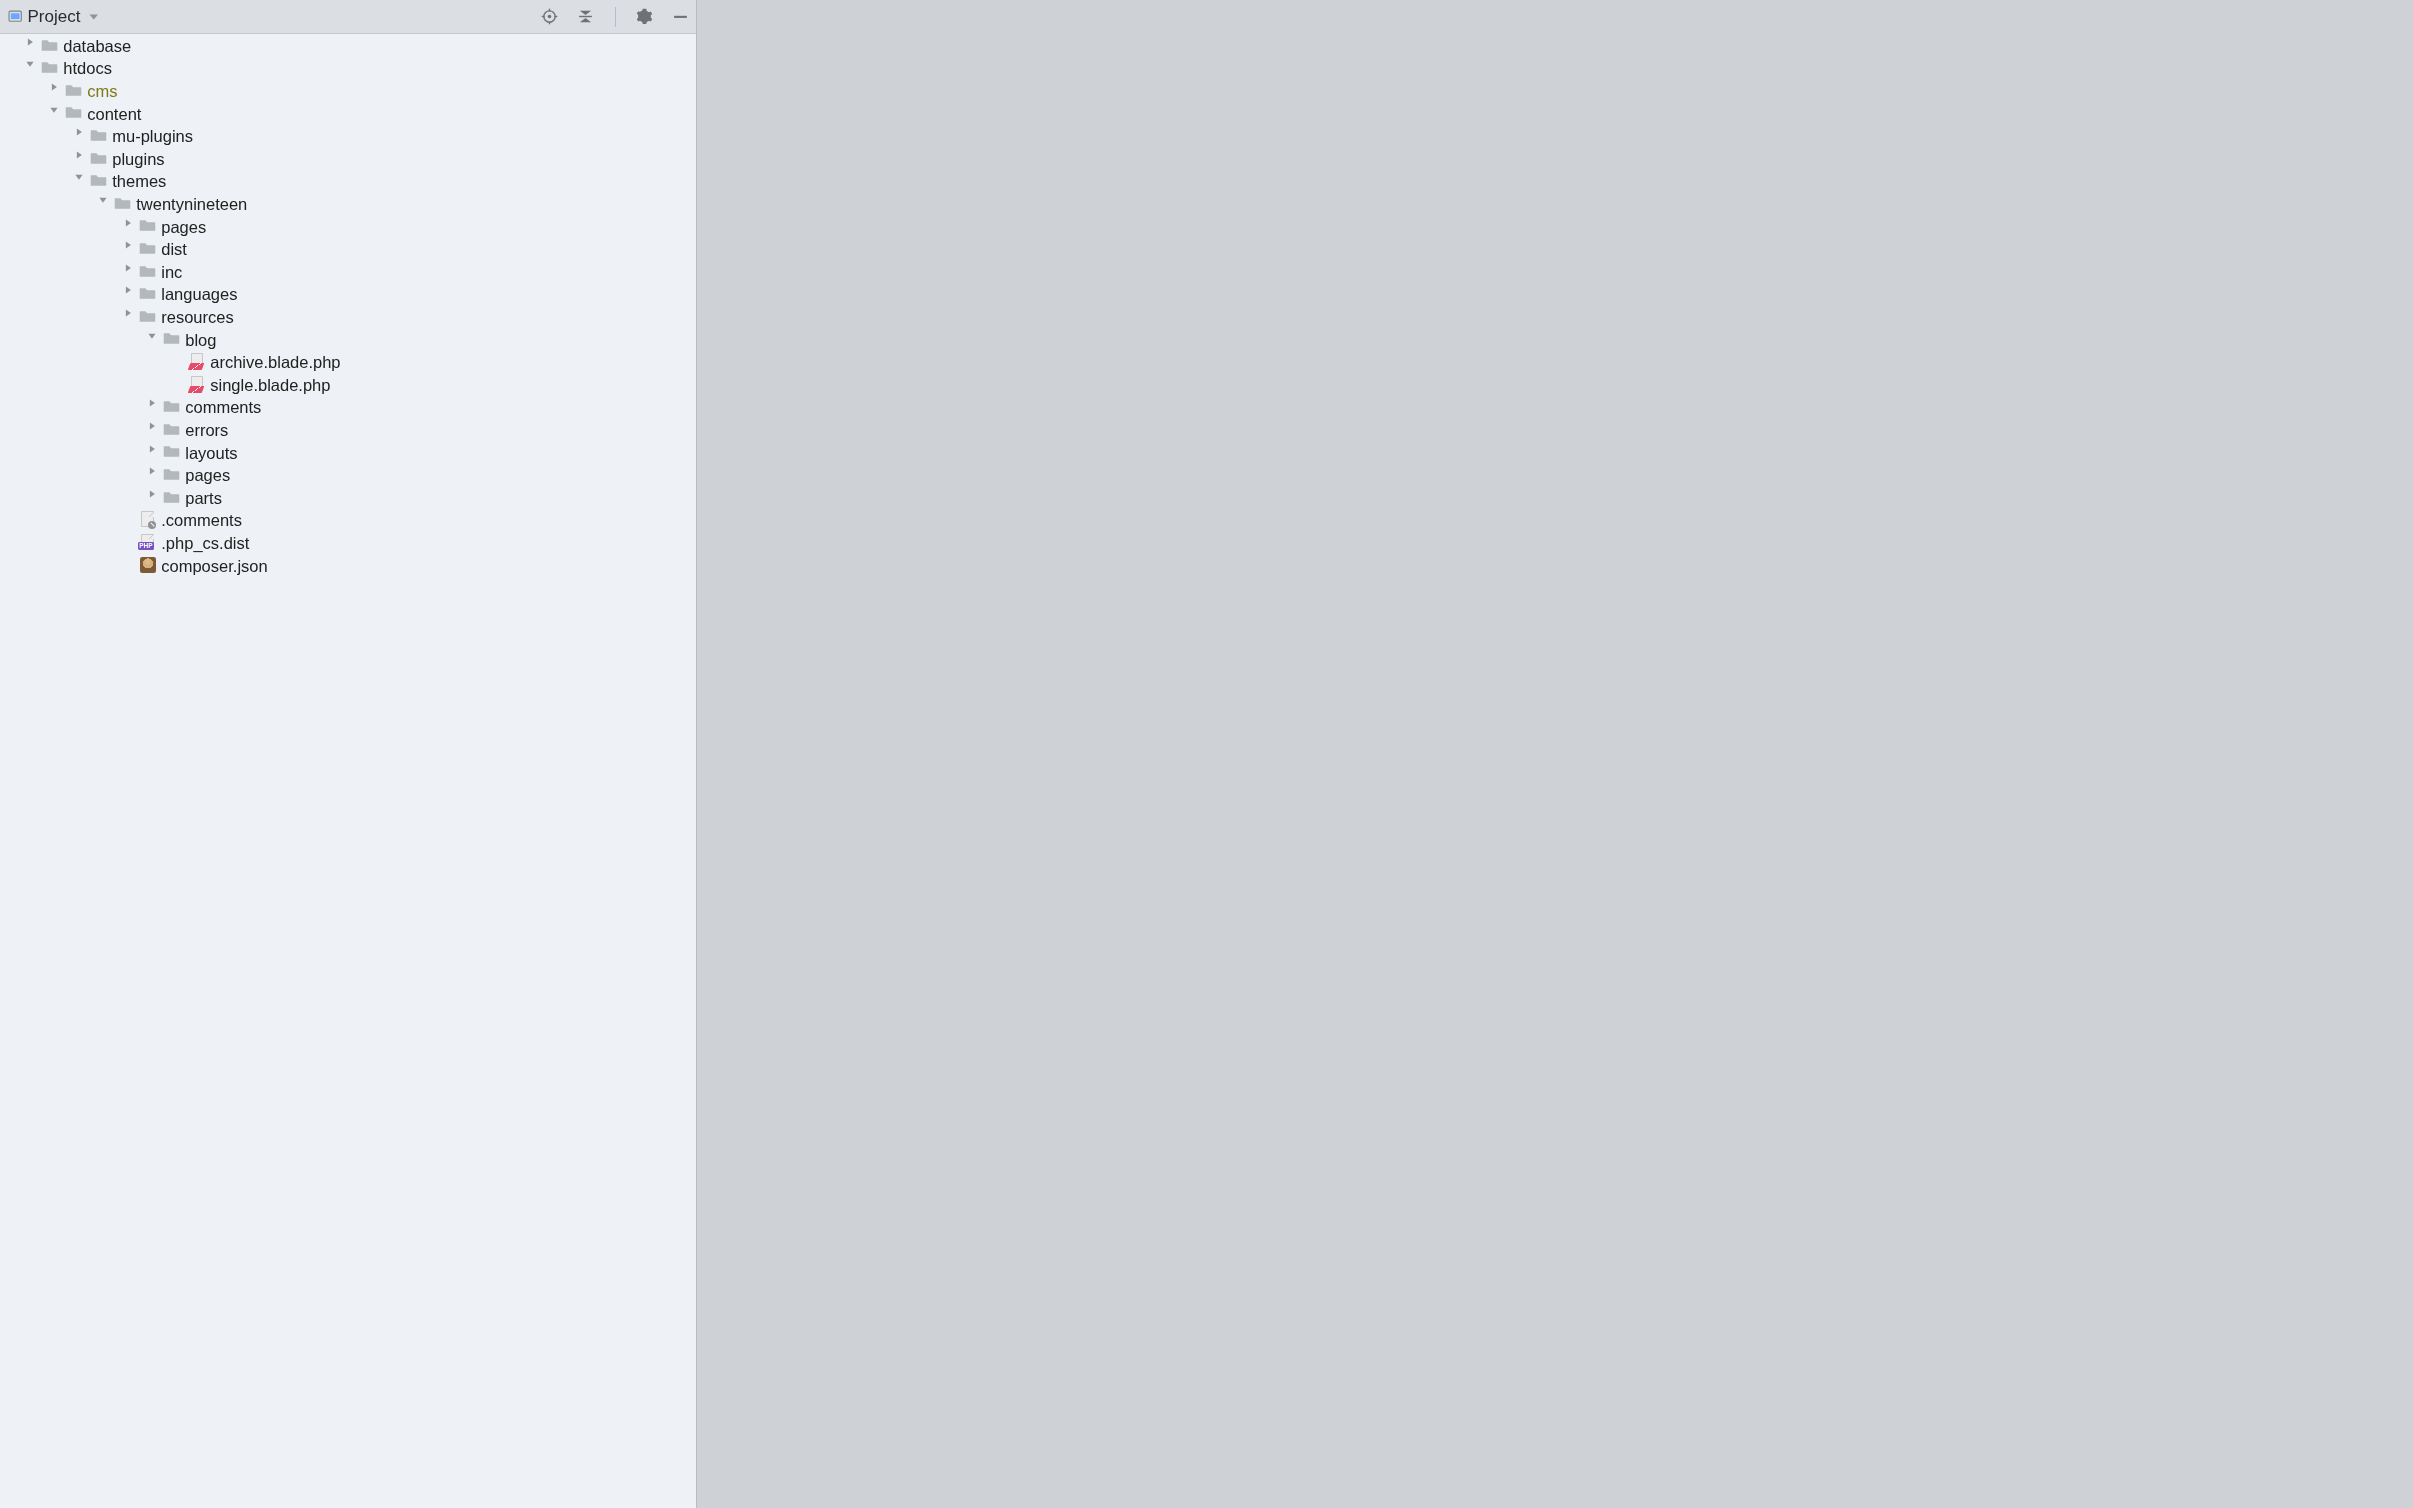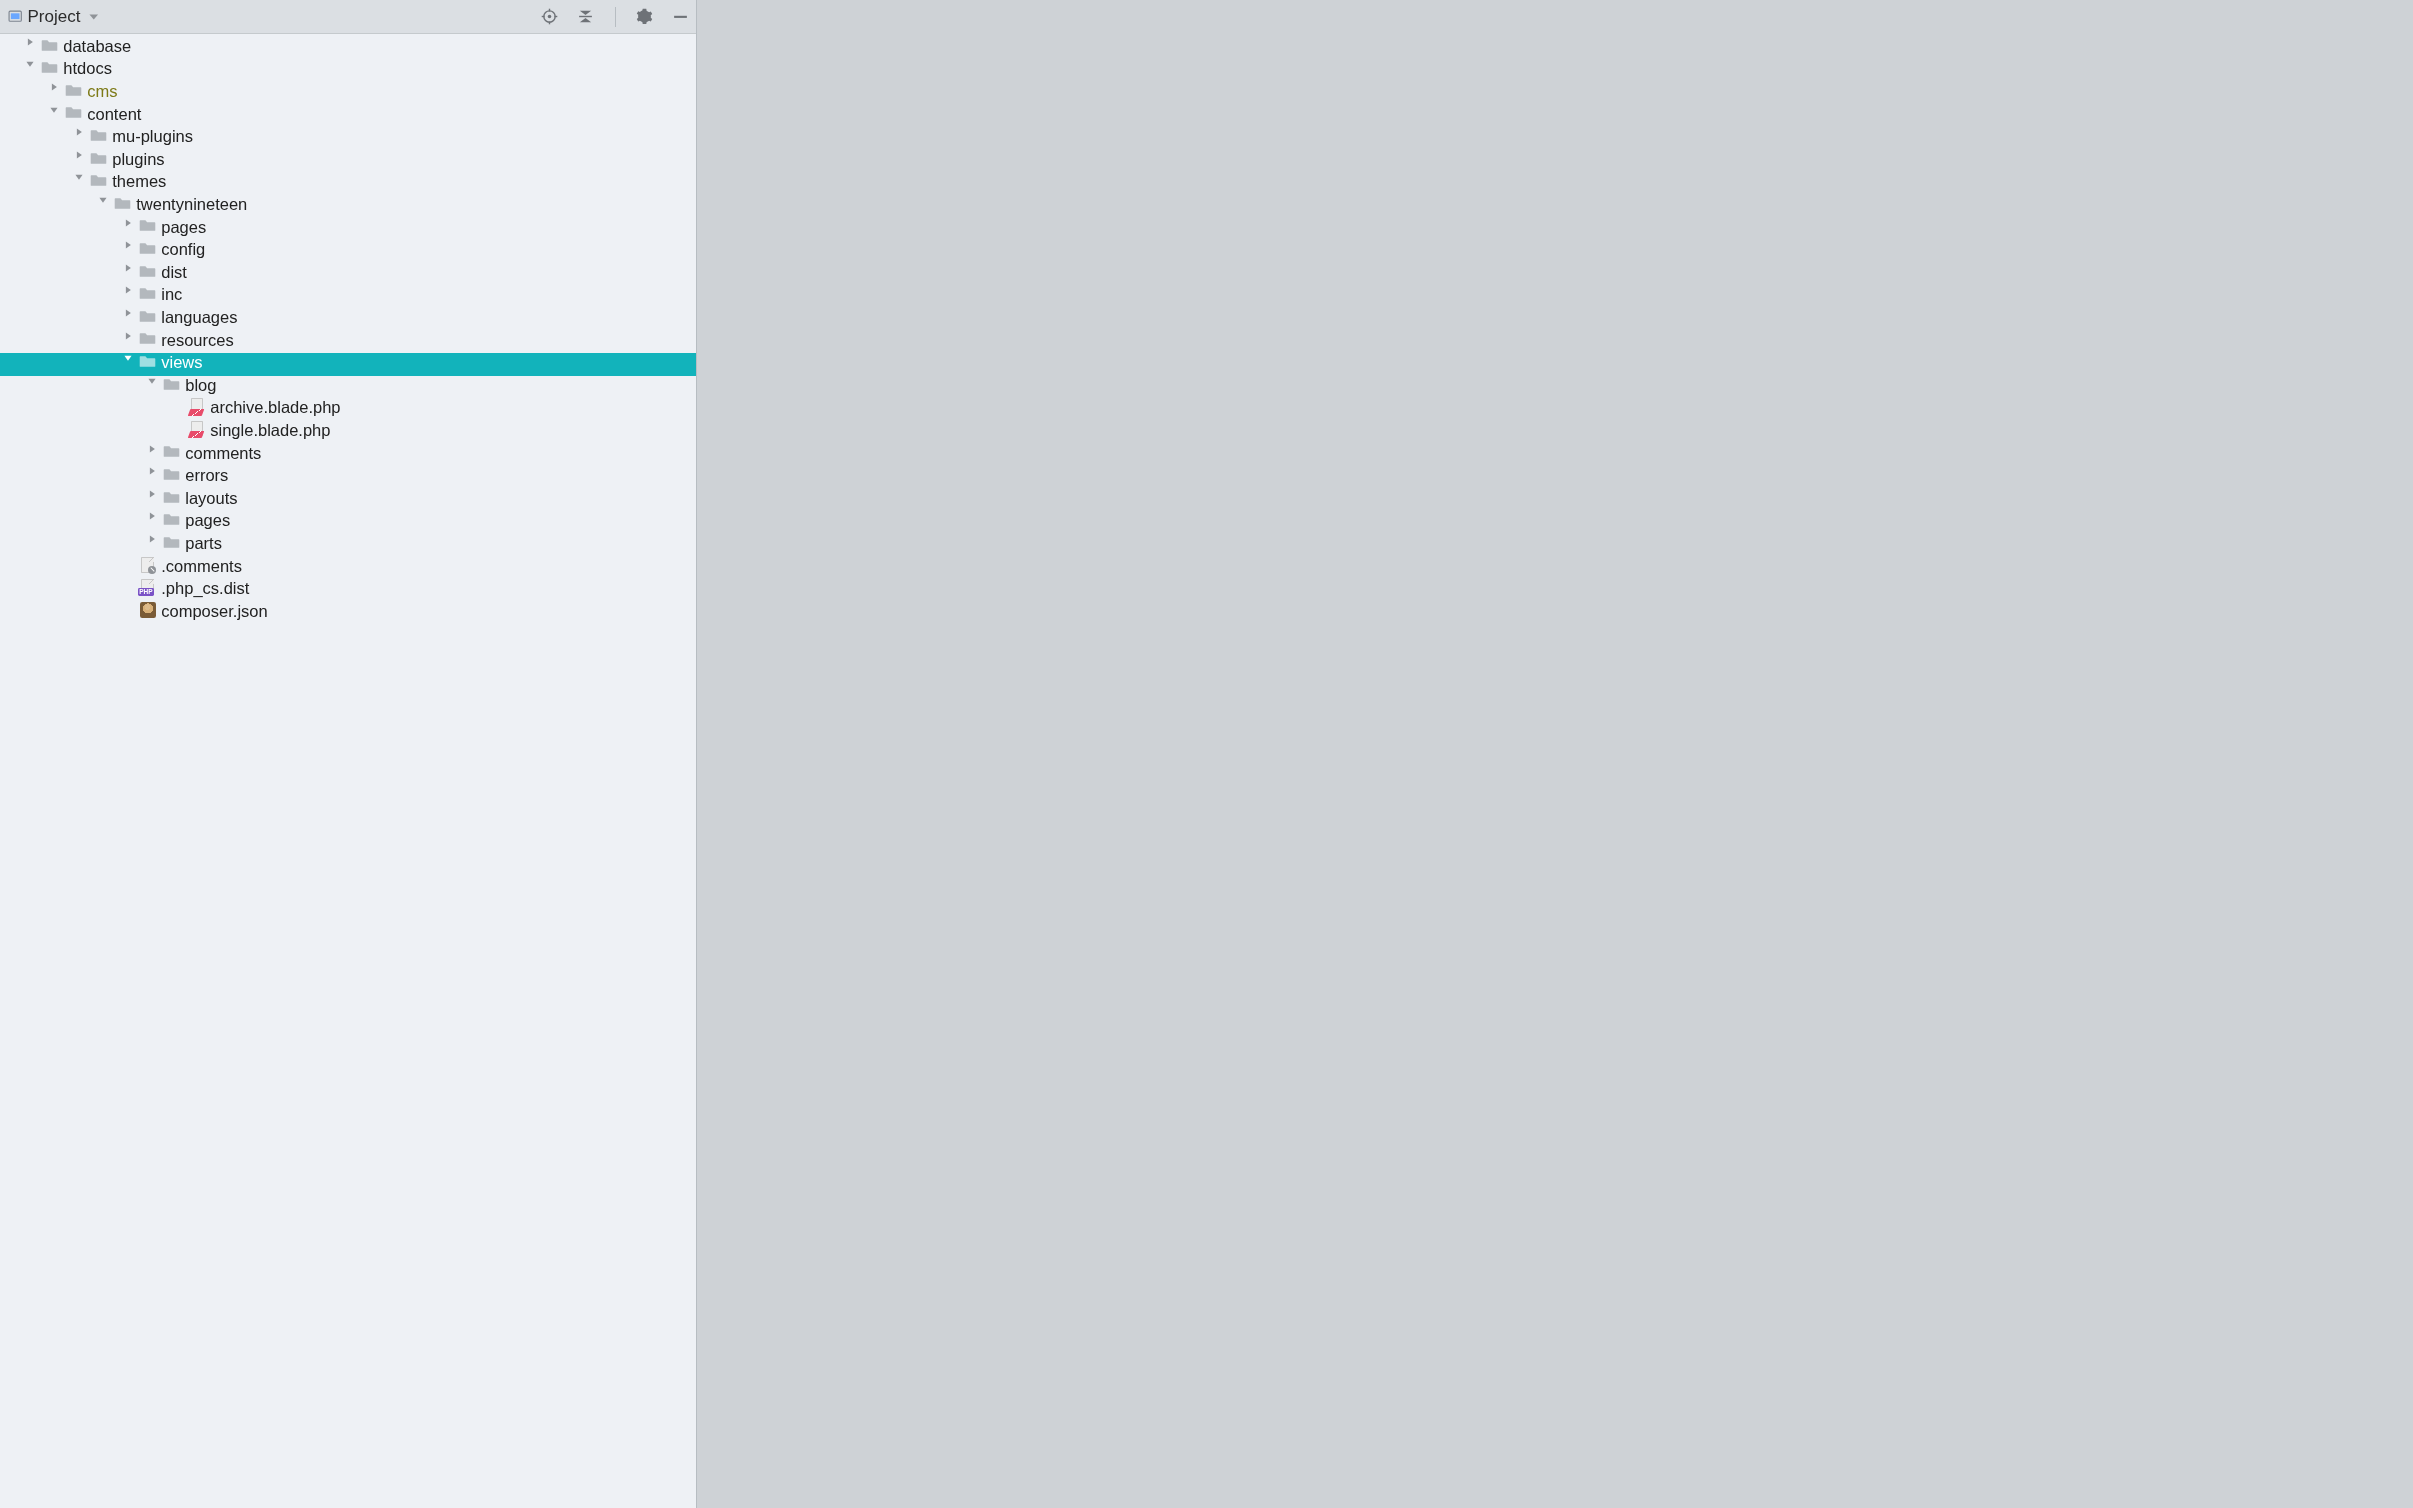--- a/index.html
+++ b/index.html
@@ -362,34 +362,20 @@
           <span class="arrow">
             <svg width="10" height="10" viewBox="0 0 14 14">
               <path d="M4 2 L11 7 L4 12 Z" fill="#8f9398"></path>
             </svg>
           </span>
           <span class="node-icon">
             <svg width="17" height="14.4" viewBox="0 0 24 20">
               <path class="folder-svg" d="M2 3h7l2.5 3H22a1 1 0 011 1v10a1 1 0 01-1 1H2a1 1 0 01-1-1V4a1 1 0 011-1z"></path>
             </svg>
           </span>
-          <span class="label">config</span>
-        </div>
-        <div class="row">
-          <span class="indent" style="width: 121px;"></span>
-          <span class="arrow">
-            <svg width="10" height="10" viewBox="0 0 14 14">
-              <path d="M4 2 L11 7 L4 12 Z" fill="#8f9398"></path>
-            </svg>
-          </span>
-          <span class="node-icon">
-            <svg width="17" height="14.4" viewBox="0 0 24 20">
-              <path class="folder-svg" d="M2 3h7l2.5 3H22a1 1 0 011 1v10a1 1 0 01-1 1H2a1 1 0 01-1-1V4a1 1 0 011-1z"></path>
-            </svg>
-          </span>
           <span class="label">dist</span>
         </div>
         <div class="row">
           <span class="indent" style="width: 121px;"></span>
           <span class="arrow">
             <svg width="10" height="10" viewBox="0 0 14 14">
               <path d="M4 2 L11 7 L4 12 Z" fill="#8f9398"></path>
             </svg>
           </span>
           <span class="node-icon">
@@ -419,34 +405,20 @@
             <svg width="10" height="10" viewBox="0 0 14 14">
               <path d="M4 2 L11 7 L4 12 Z" fill="#8f9398"></path>
             </svg>
           </span>
           <span class="node-icon">
             <svg width="17" height="14.4" viewBox="0 0 24 20">
               <path class="folder-svg" d="M2 3h7l2.5 3H22a1 1 0 011 1v10a1 1 0 01-1 1H2a1 1 0 01-1-1V4a1 1 0 011-1z"></path>
             </svg>
           </span>
           <span class="label">resources</span>
-        </div>
-        <div class="row selected">
-          <span class="indent" style="width: 121px;"></span>
-          <span class="arrow">
-            <svg width="10" height="10" viewBox="0 0 14 14">
-              <path d="M2 4 L12 4 L7 11 Z" fill="#ffffff"></path>
-            </svg>
-          </span>
-          <span class="node-icon">
-            <svg width="17" height="14.4" viewBox="0 0 24 20">
-              <path class="folder-svg" d="M2 3h7l2.5 3H22a1 1 0 011 1v10a1 1 0 01-1 1H2a1 1 0 01-1-1V4a1 1 0 011-1z"></path>
-            </svg>
-          </span>
-          <span class="label">views</span>
         </div>
         <div class="row">
           <span class="indent" style="width: 145px;"></span>
           <span class="arrow">
             <svg width="10" height="10" viewBox="0 0 14 14">
               <path d="M2 4 L12 4 L7 11 Z" fill="#8f9398"></path>
             </svg>
           </span>
           <span class="node-icon">
             <svg width="17" height="14.4" viewBox="0 0 24 20">

